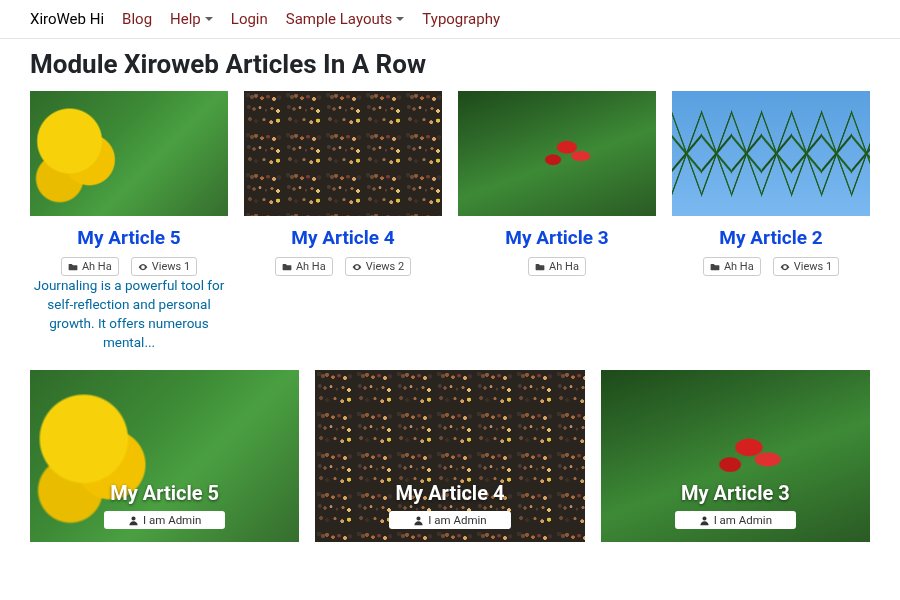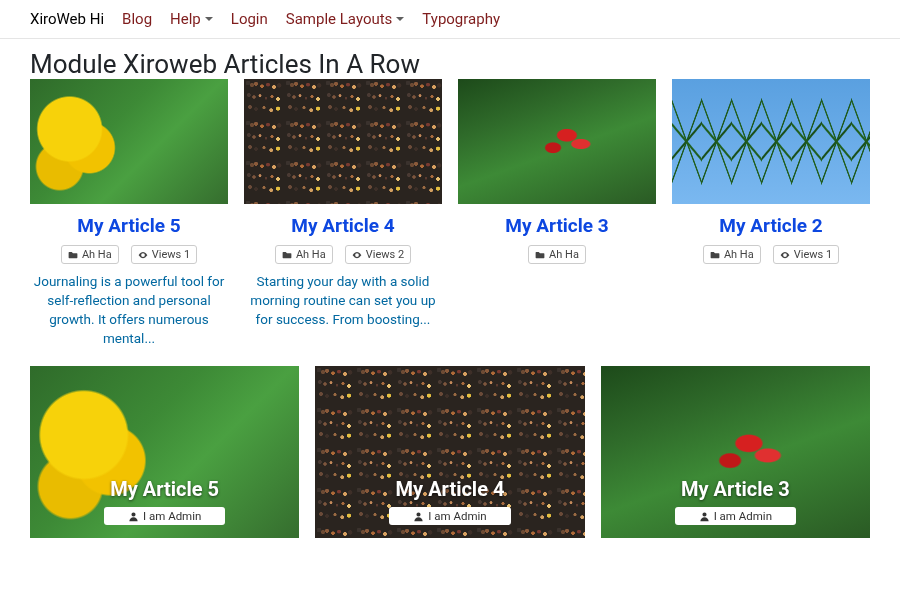--- a/index.html
+++ b/index.html
@@ -34,22 +34,22 @@
     display: inline-block;
     width: 0; height: 0;
     border-left: 4px solid transparent;
     border-right: 4px solid transparent;
     border-top: 4px solid #5f5f5f;
     margin-left: 2px;
   }
   .content { padding: 10px 30px; }
   h1.page-title {
     font-size: 26px;
-    font-weight: 400;
-    margin-bottom: 0;
+    font-weight: 700;
+    margin-bottom: 12px;
   }
   .row1 {
     display: grid;
     grid-template-columns: repeat(4, 1fr);
     gap: 16px;
     margin-bottom: 18px;
   }
   .card {
     text-align: center;
   }
@@ -63,21 +63,20 @@
     color: #0d47e0;
     font-weight: 700;
     font-size: 19px;
     margin: 10px 0 8px;
     cursor: pointer;
   }
   .badges {
     display: flex;
     justify-content: center;
     gap: 12px;
-    margin-bottom: 8px;
     flex-wrap: wrap;
   }
   .badge {
     font-size: 11px;
     color: #444;
     border: 1px solid #ccc;
     border-radius: 3px;
     padding: 2px 6px;
     background: #fff;
     display: inline-flex;
@@ -240,21 +239,20 @@
             </svg>
           <span>Ah Ha</span>
         </span>
         <span class="badge">
           <svg viewBox="0 0 16 16" fill="currentColor">
               <path d="M8 3C4 3 1 8 1 8s3 5 7 5 7-5 7-5-3-5-7-5zm0 8a3 3 0 110-6 3 3 0 010 6z"></path>
             </svg>
           <span>Views 2</span>
         </span>
       </div>
-      <div class="excerpt">Starting your day with a solid morning routine can set you up for success. From boosting...</div>
     </div>
 
     <div class="card">
       <span class="thumb img-redleaf"></span>
       <div class="card-title">My Article 3</div>
       <div class="badges">
         <span class="badge">
           <svg viewBox="0 0 16 16" fill="currentColor">
               <path d="M1 4a1 1 0 011-1h4l2 2h6a1 1 0 011 1v6a1 1 0 01-1 1H2a1 1 0 01-1-1V4z"></path>
             </svg>

